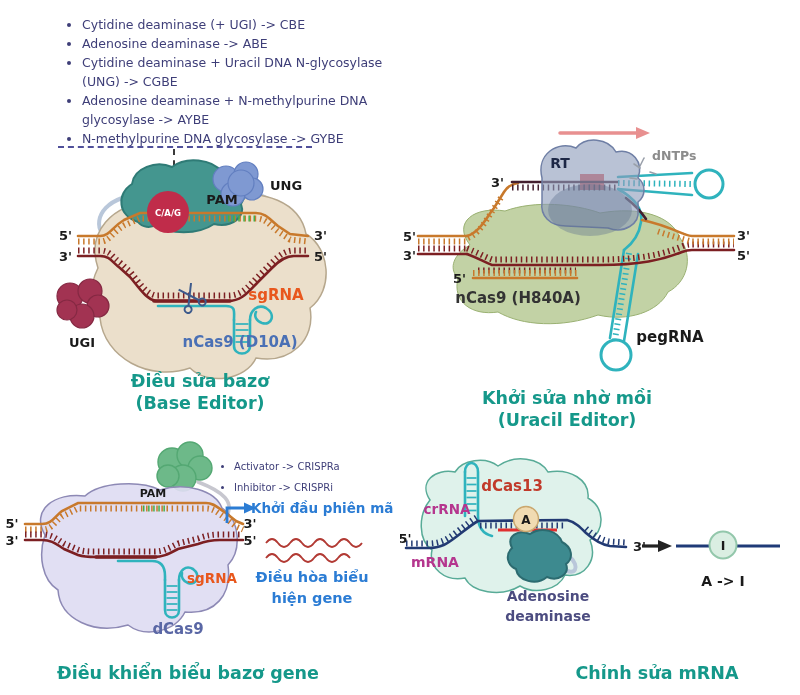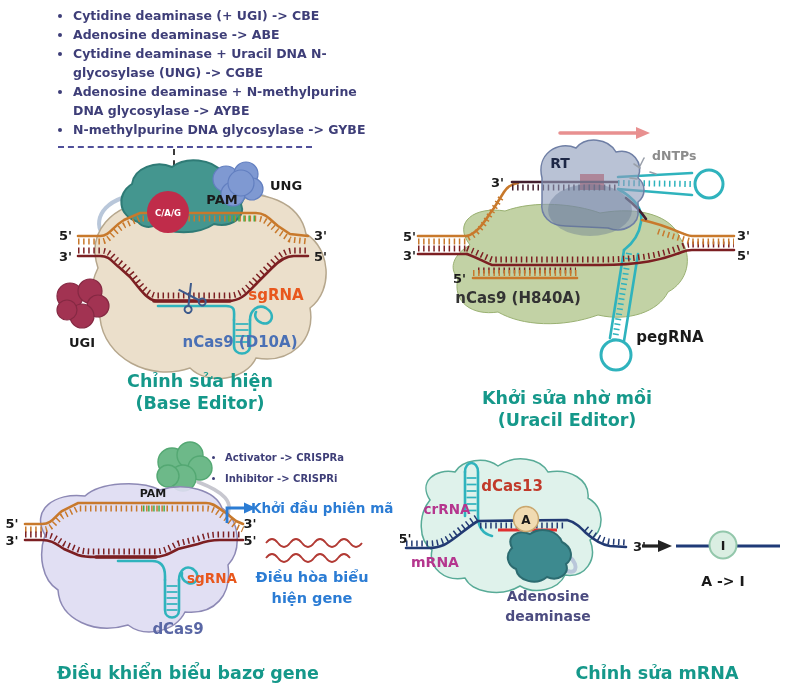--- a/index.html
+++ b/index.html
@@ -1,18 +1,18 @@
 <!DOCTYPE html>
 <html><head>
 <meta charset="utf-8">
 <style>
   html,body{margin:0;padding:0;background:#ffffff;}
   .canvas{position:relative;width:800px;height:695px;background:#ffffff;overflow:hidden;
           font-family:"DejaVu Sans","Liberation Sans",sans-serif;}
-  .legend{position:absolute;margin:0;padding:0 0 0 17px;color:#3e3e78;font-weight:bold;
+  .legend{position:absolute;margin:9px;padding:0 0 0 17px;color:#3e3e78;font-weight:normal;
           font-size:12.5px;line-height:19px;list-style:disc;}
   #legend-be{left:56px;top:6px;width:306px;}
   #legend-gr{left:208px;top:447px;width:180px;font-size:10px;line-height:21px;}
   .panel-title{position:absolute;color:#15988a;font-weight:bold;font-size:17.5px;
                text-align:center;line-height:21.5px;}
   #t-be{left:40px;top:371px;width:320px;}
   #t-pe{left:407px;top:388px;width:320px;}
   #t-gr{left:8px;top:663px;width:360px;}
   #t-me{left:495px;top:663px;width:324px;}
   .dashsep{position:absolute;left:58px;top:146px;width:254px;border-top:2px dashed #50509a;}
@@ -112,21 +112,21 @@
 
     <text class="lab" x="72" y="90" text-anchor="end">5'</text>
     <text class="lab" x="72" y="111" text-anchor="end">3'</text>
     <text class="lab" x="314" y="90">3'</text>
     <text class="lab" x="314" y="111">5'</text>
 
     <text x="240" y="197" text-anchor="middle" font-size="15" fill="#4a70b5">nCas9 (D10A)</text>
   </svg>
 
   <div class="panel-title" id="t-be">
-    <div>Chỉnh sửa hiện</div>
+    <div>Điều sửa bazơ</div>
     <div>(Base Editor)</div>
   </div>
 
   <svg id="svg-pe" width="400" height="330" viewBox="0 0 400 330">
 
     <path d="M 70,135 C 52,112 75,96 105,101 C 135,90 175,94 200,103 C 240,96 272,106 280,128 C 294,148 287,172 268,182 C 258,202 228,212 198,205 C 162,218 122,216 98,202 C 72,206 52,192 58,168 C 48,158 54,144 70,135 Z" fill="#b3c78e" fill-opacity="0.8" stroke="#9ab172" stroke-width="1"></path>
 
     <path class="strand o" d="M 18,126 L 67,126"></path>
     <path class="teeth o" d="M 18,131.5 L 67,131.5"></path>
     <path class="strand r" d="M 18,144 L 67,144"></path>

